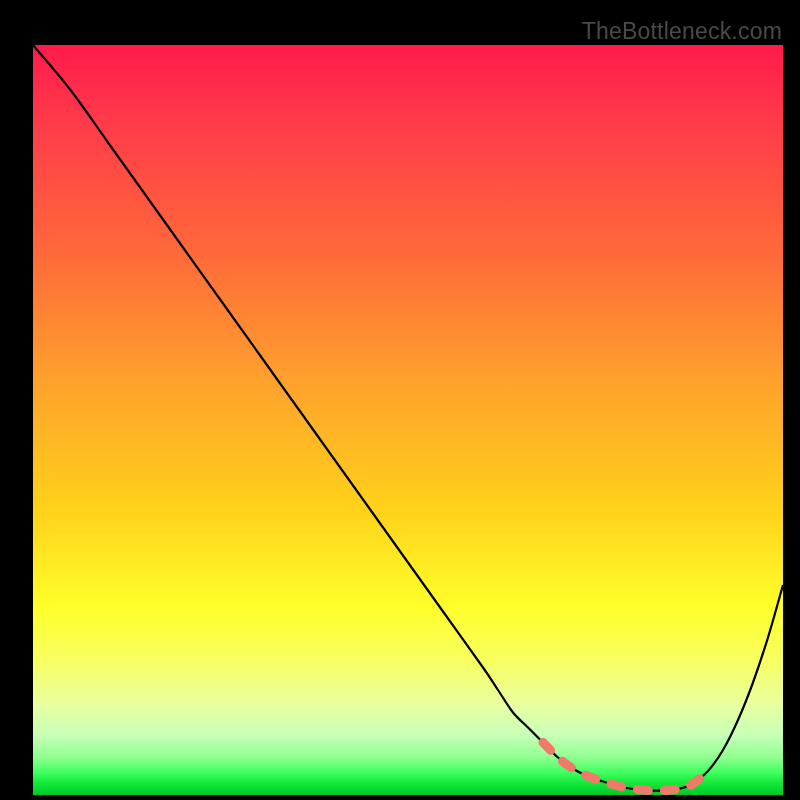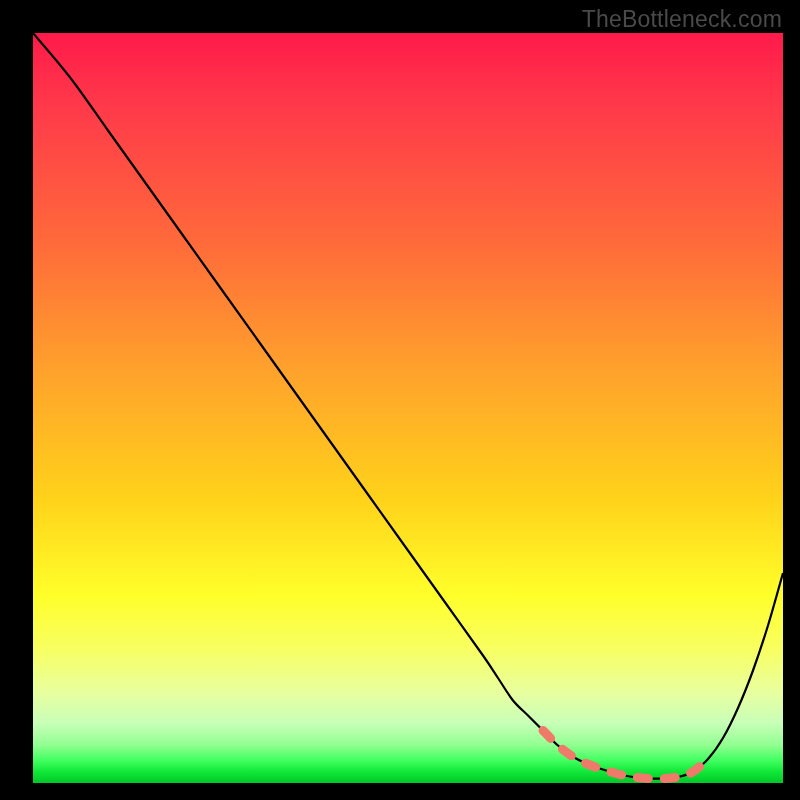--- a/index.html
+++ b/index.html
@@ -6,21 +6,21 @@
     margin: 0;
     padding: 0;
     width: 800px;
     height: 800px;
     background: #000;
     overflow: hidden;
   }
   .frame {
     position: absolute;
     left: 0;
-    top: 0;
+    top: 12px;
     width: 800px;
     height: 774px;
     background: #000;
   }
   .plot-area {
     position: absolute;
     left: 33px;
     top: 33px;
     width: 750px;
     height: 750px;

